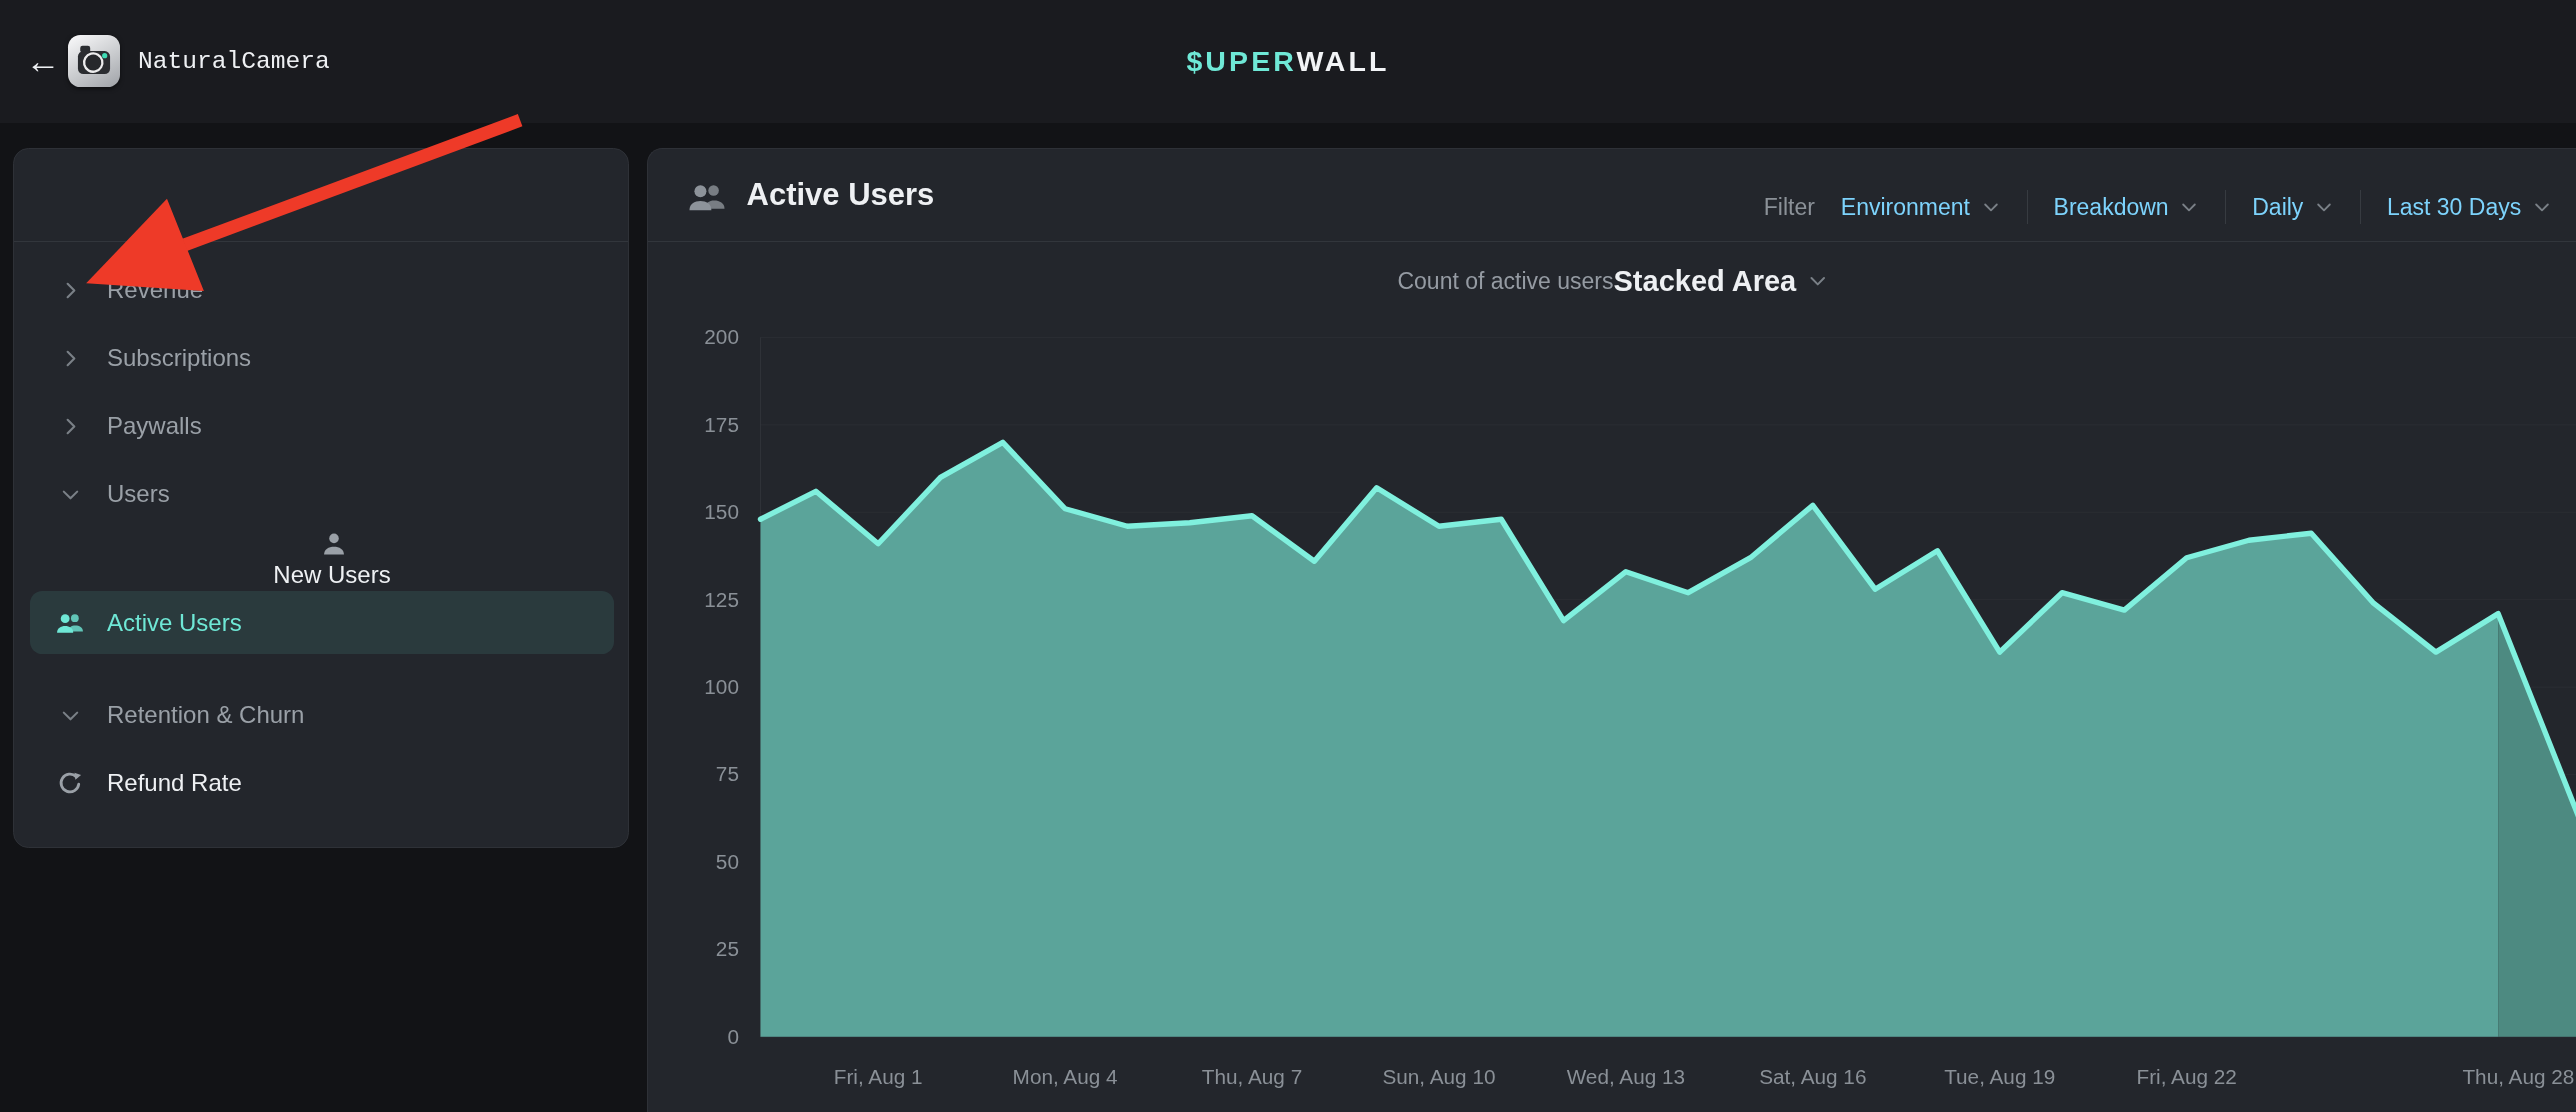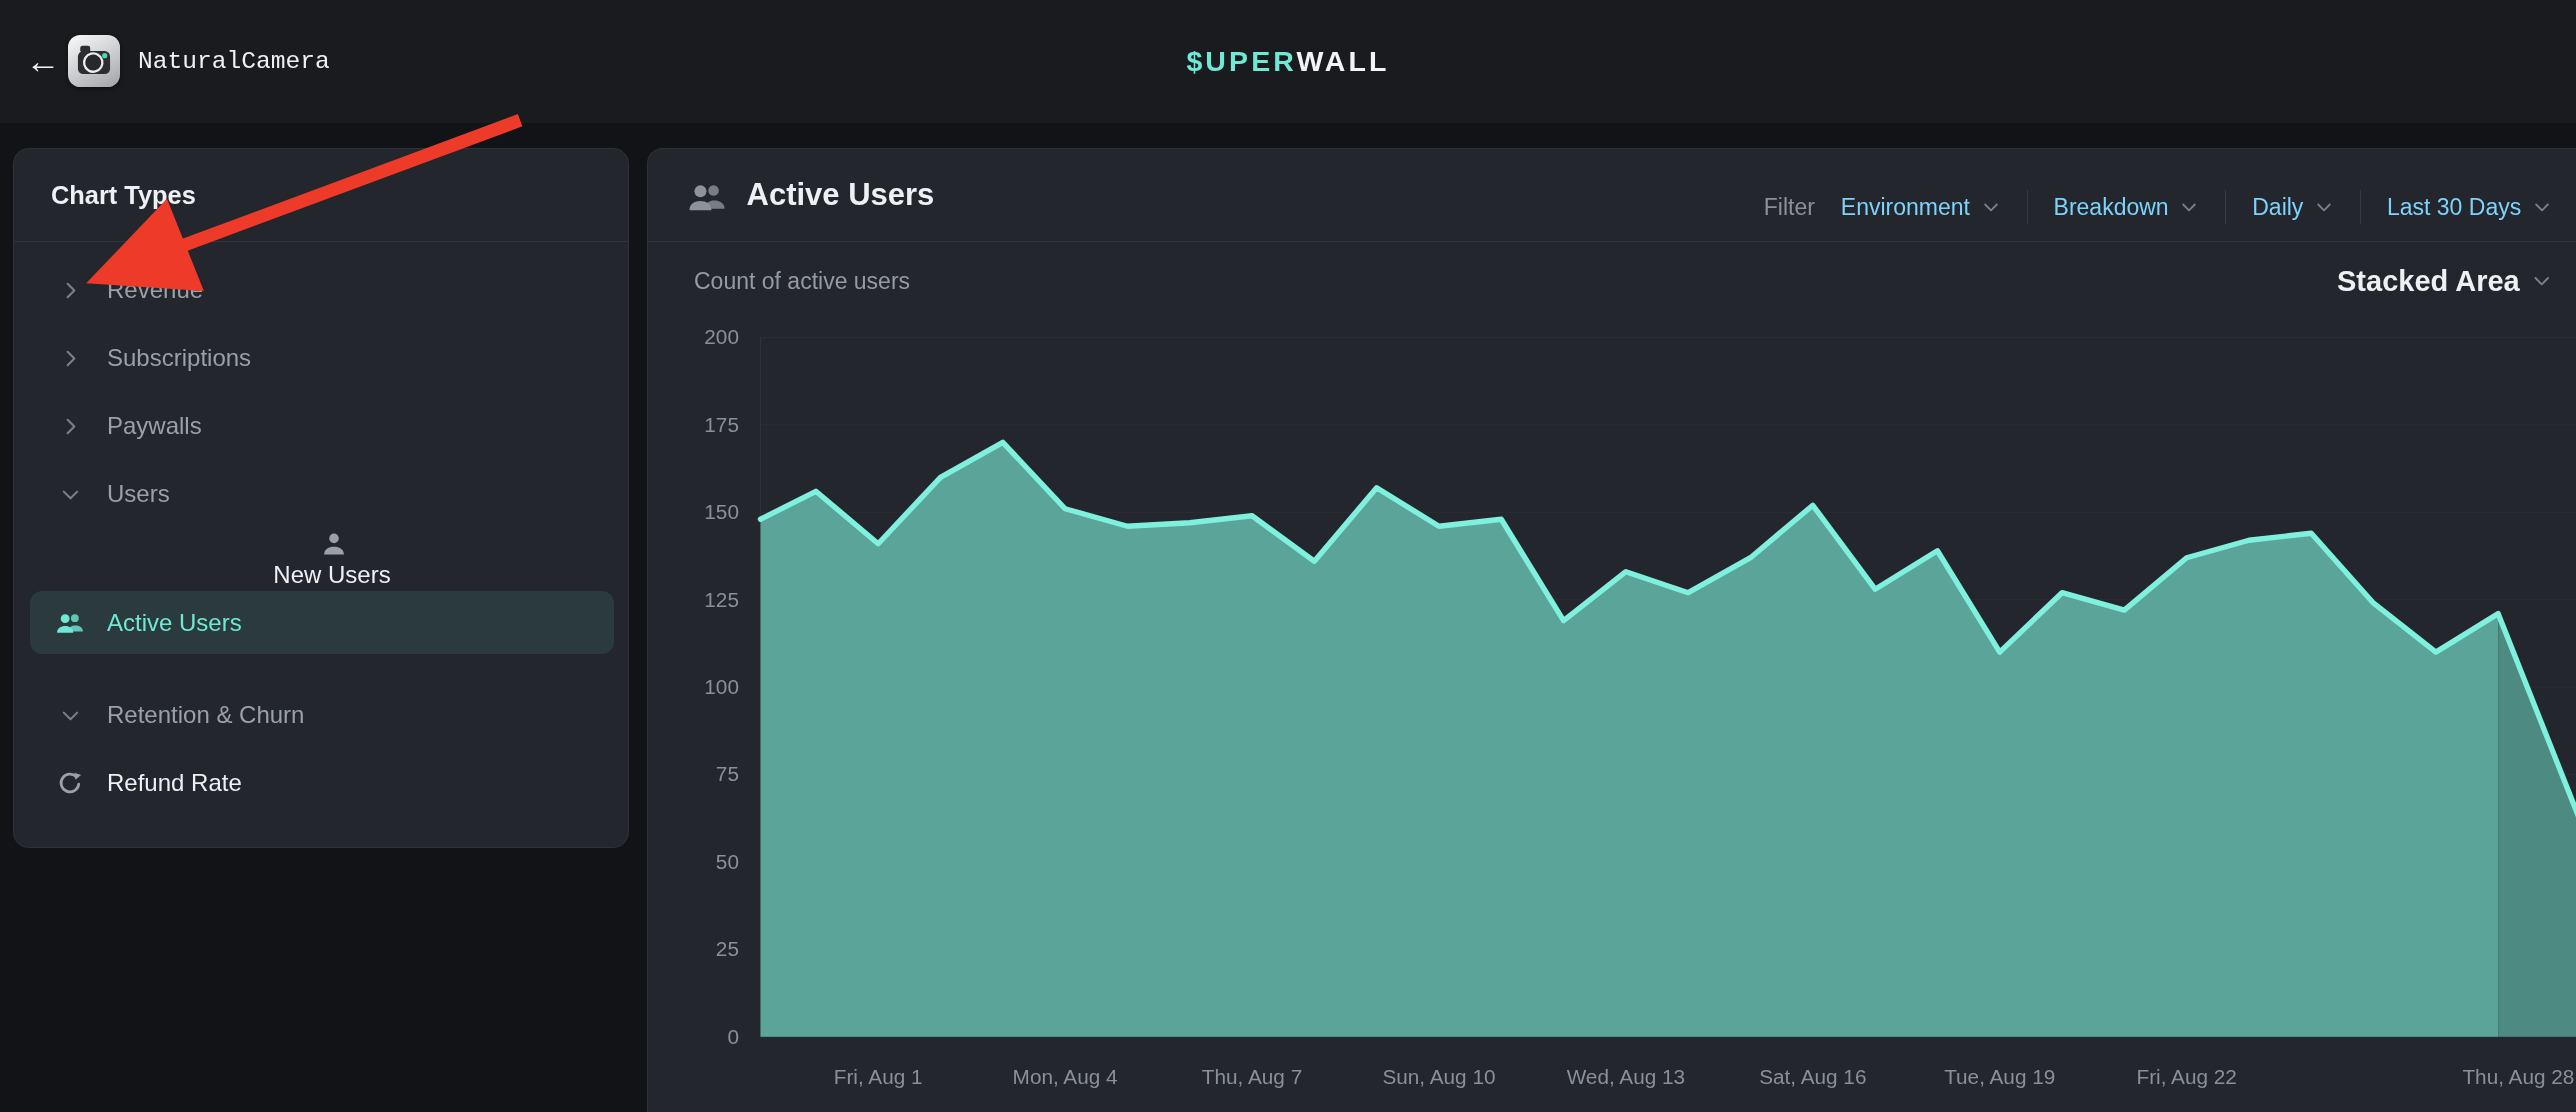--- a/index.html
+++ b/index.html
@@ -42,22 +42,22 @@
   .main-title-wrap { position:absolute; left:40px; top:0; height:92px; display:flex; align-items:center; }
   .main-title-icon { width:40px; height:34px; margin-right:18.5px; }
   .main-title { color:#eef0f3; font-size:31px; font-weight:600; }
 
   .filter-row { position:absolute; right:40px; top:12px; height:92px; display:flex; align-items:center; gap:26px; }
   .filter-label { color:#8b9198; font-size:23px; }
   .fctl { display:flex; align-items:center; gap:10.8px; cursor:pointer; }
   .fctl .flbl { color:#7dd3fc; font-size:23px; font-weight:400; white-space:nowrap; }
   .vdiv { width:0.8px; height:34px; background:#373b41; }
 
-  .subhead-row { position:absolute; left:38px; right:40px; top:92px; height:80px;
-                 display:flex; align-items:center; justify-content:space-between;margin-left:8px; }
+  .subhead-row { position:absolute; left:38px; right:52px; top:92px; height:80px;
+                 display:flex; align-items:center; justify-content:center; }
   .subtitle { color:#959ba3; font-size:23px; }
   .charttype { display:flex; align-items:center; gap:10.8px; cursor:pointer; }
   .charttype .flbl { color:#eef0f3; font-size:29px; font-weight:600; }
 
   .chev svg { display:block; }
 
   
   #chart-svg { position:absolute; left:0; top:0; }
   .ytick, .xtick { fill:#8a9097; font-size:27px; font-family:"Liberation Sans",sans-serif; }
 
@@ -79,21 +79,20 @@
         <circle cx="48" cy="27" r="3.4" fill="#3fdcb4"></circle>
       </svg>
     </div>
     <div class="app-name">NaturalCamera</div>
     <div class="logo">
       <span class="lg-a">$UPER</span><span class="lg-b">WALL</span>
     </div>
   </div>
 
   <div id="sidebar" class="panel">
-    <div class="sb-title">Chart Types</div>
     <div class="panel-hd-divider"></div>
     <div id="sb-items">
         <div class="sb-row group" style="top: 107px;">
           <span class="glyph">
             <svg width="23" height="23" viewBox="0 0 24 24" fill="none">
               <polyline points="9,5 16,12 9,19" stroke="#7a8087" stroke-width="2.2" stroke-linecap="round" stroke-linejoin="round"></polyline>
             </svg>
           </span>
           <span class="lbl">Revenue</span>
         </div>

